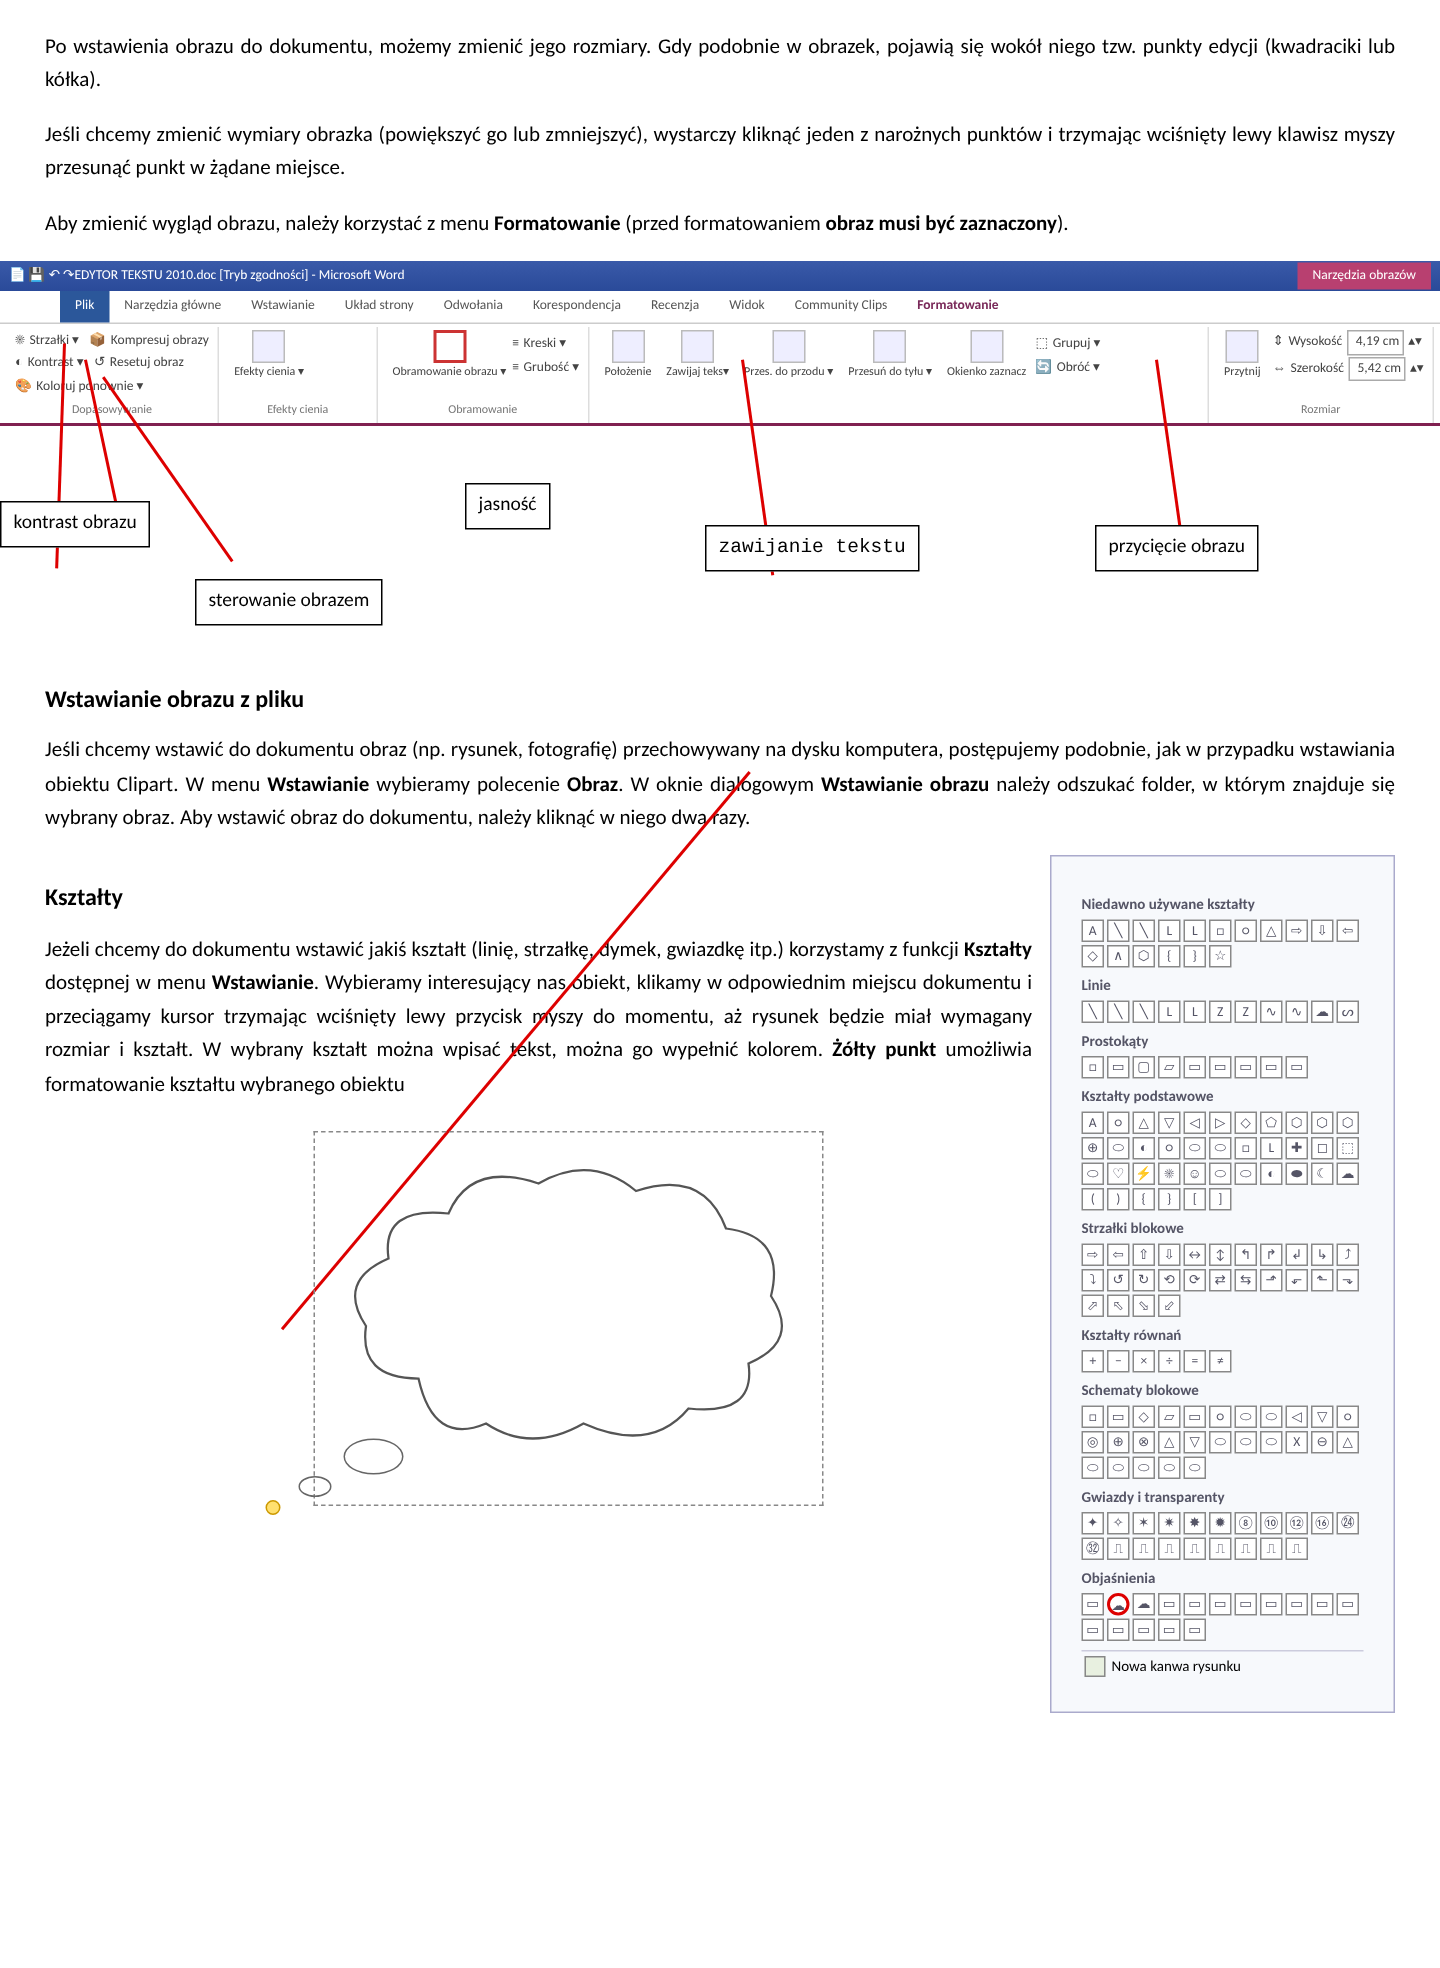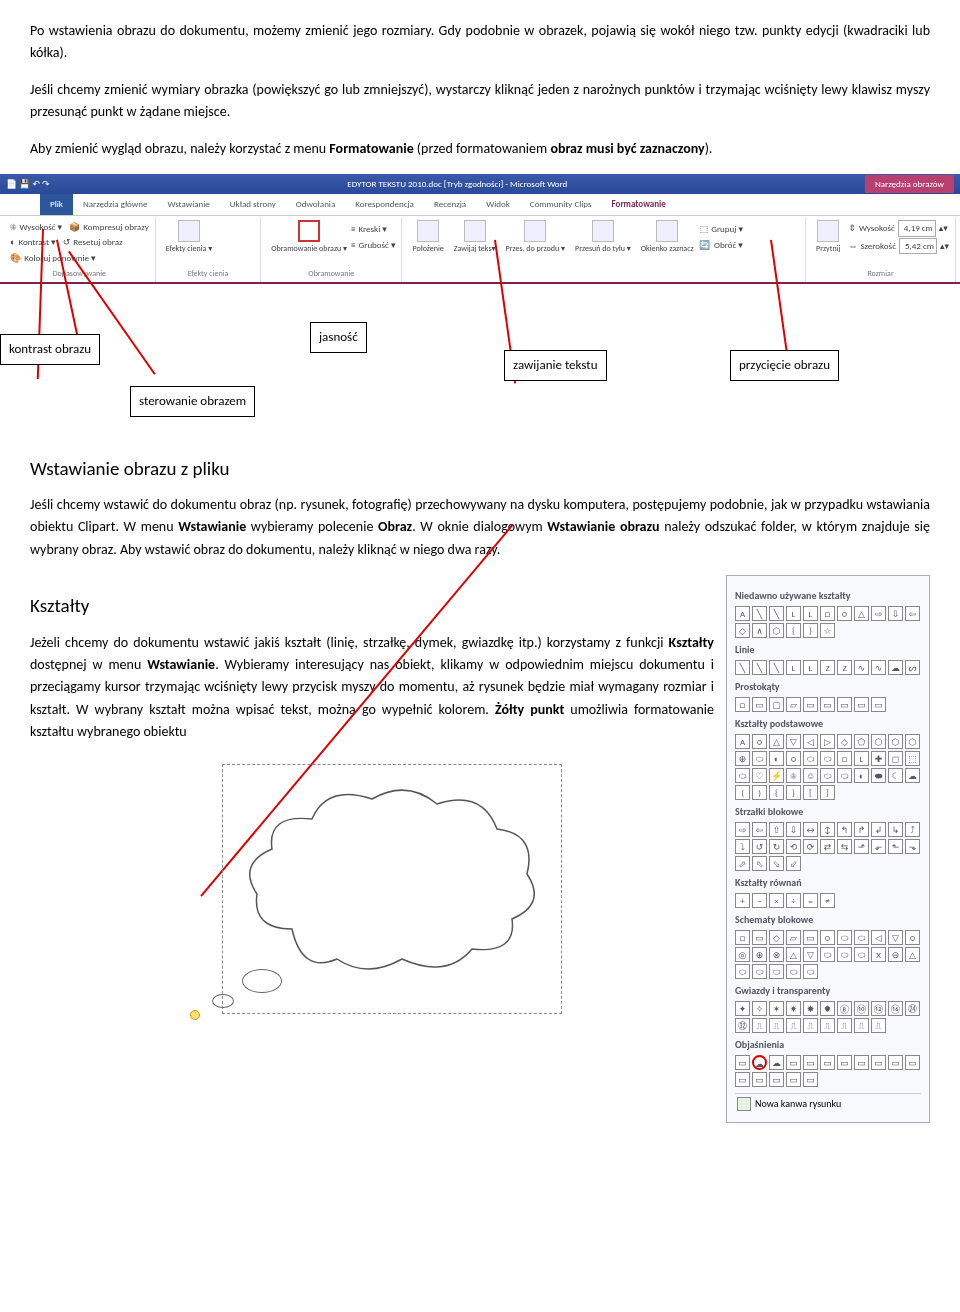--- a/index.html
+++ b/index.html
@@ -24,21 +24,21 @@
     color: #444;
   }
   .titlebar {
     background: linear-gradient(#3a5aa9,#2a4a99);
     color: #fff;
     display: flex;
     align-items: center;
     padding: 1px 6px;
     font-size: 9px;
   }
-  .titlebar .center { flex: 1; text-align: center; }
+  .titlebar .center { flex: 1; }
   .titlebar .highlight {
     background: #b84070;
     padding: 2px 10px;
     margin-left: auto;
   }
   .tabs {
     display: flex;
     background: #fff;
     border-bottom: 1px solid #ccc;
     font-size: 9px;
@@ -78,31 +78,31 @@
   .annot-area{position:relative;height:120px;margin:30px 0 20px 0;}
   .annot-box{
     position:absolute;
     border:1px solid #000;
     padding:4px 8px;
     font-size:13px;
     background:#fff;
   }
 
   
-  .section h3{font-weight:normal;margin:16px 0 10px 0;font-size:19px;}
+  .section h3{font-weight:bold;margin:16px 0 10px 0;font-size:16px;}
   .section p{margin-bottom:14px;text-align:justify;}
 
   .split{display:flex;gap:12px;align-items:flex-start;}
   .split .text{flex:1;}
   .shapes-panel{
-    width:204px;
+    width:230px;
     border:1px solid #aac;
     background:#f7f9fc;
     font-size:10px;
-    padding:8px;
+    padding:20px;
   }
   .shapes-panel .cat{color:#556;font-weight:bold;margin:4px 0 2px 0;font-size:10px;}
   .shapes-panel .row{display:flex;flex-wrap:wrap;gap:2px;margin-bottom:2px;}
   .shapes-panel .sh{
     width:15px;height:15px;border:1px solid #888;background:#fff;display:inline-block;
     font-size:9px;text-align:center;line-height:13px;color:#556;
   }
   .shapes-panel .circled{border:2px solid #d00;border-radius:50%;}
 
   
@@ -154,21 +154,21 @@
         <div class="tab">Korespondencja</div>
         <div class="tab">Recenzja</div>
         <div class="tab">Widok</div>
         <div class="tab">Community Clips</div>
         <div class="tab active">Formatowanie</div>
       </div>
       <div class="ribbon-body">
 
         <div class="group">
           <div class="rows">
-            <div class="row">☀ <span>Wysokość ▾</span>&nbsp;&nbsp;📦 <span>Kompresuj obrazy</span></div>
+            <div class="row">☀ <span>Strzałki ▾</span>&nbsp;&nbsp;📦 <span>Kompresuj obrazy</span></div>
             <div class="row">◐ <span>Kontrast ▾</span>&nbsp;&nbsp;↺ <span>Resetuj obraz</span></div>
             <div class="row">🎨 <span>Koloruj ponownie ▾</span></div>
           </div>
           <div class="group-label">Dopasowywanie</div>
         </div>
 
         <div class="group">
           <div style="display:flex;align-items:center;">
             <div class="bigbtn">
                 <span class="big-icon"></span>
@@ -251,21 +251,21 @@
     <div class="arrow" style="left:42px;top:55px;width:2px;height:150px;transform:rotate(2deg);"></div>
     <div class="arrow" style="left:56px;top:66px;width:2px;height:120px;transform:rotate(-12deg);"></div>
     <div class="arrow" style="left:68px;top:78px;width:2px;height:150px;transform:rotate(-35deg);"></div>
     <div class="arrow" style="left:494px;top:66px;width:2px;height:145px;transform:rotate(-8deg);"></div>
     <div class="arrow" style="left:770px;top:66px;width:2px;height:140px;transform:rotate(-8deg);"></div>
   </div>
 
   <div class="annot-area">
     <div class="annot-box" style="left:-30px;top:20px;">kontrast obrazu</div>
     <div class="annot-box" style="left:280px;top:8px;">jasność</div>
-    <div class="annot-box" style="left:474px;top:36px;">zawijanie tekstu</div>
+    <div class="annot-box" style="left:440px;top:36px;font-family:Liberation Mono, monospace;">zawijanie tekstu</div>
     <div class="annot-box" style="left:700px;top:36px;">przycięcie obrazu</div>
     <div class="annot-box" style="left:100px;top:72px;">sterowanie obrazem</div>
   </div>
 
   <div class="section">
     <h3>Wstawianie obrazu z pliku</h3>
     <p>
       <span>Jeśli chcemy wstawić do dokumentu obraz (np. rysunek, fotografię) przechowywany na dysku komputera, postępujemy podobnie, jak w przypadku wstawiania obiektu Clipart. W menu </span><span class="bold">Wstawianie</span><span> wybieramy polecenie </span><span class="bold">Obraz</span><span>. W oknie dialogowym </span><span class="bold">Wstawianie obrazu</span><span> należy odszukać folder, w którym znajduje się wybrany obraz. Aby wstawić obraz do dokumentu, należy kliknąć w niego dwa razy.</span>
     </p>
   </div>

